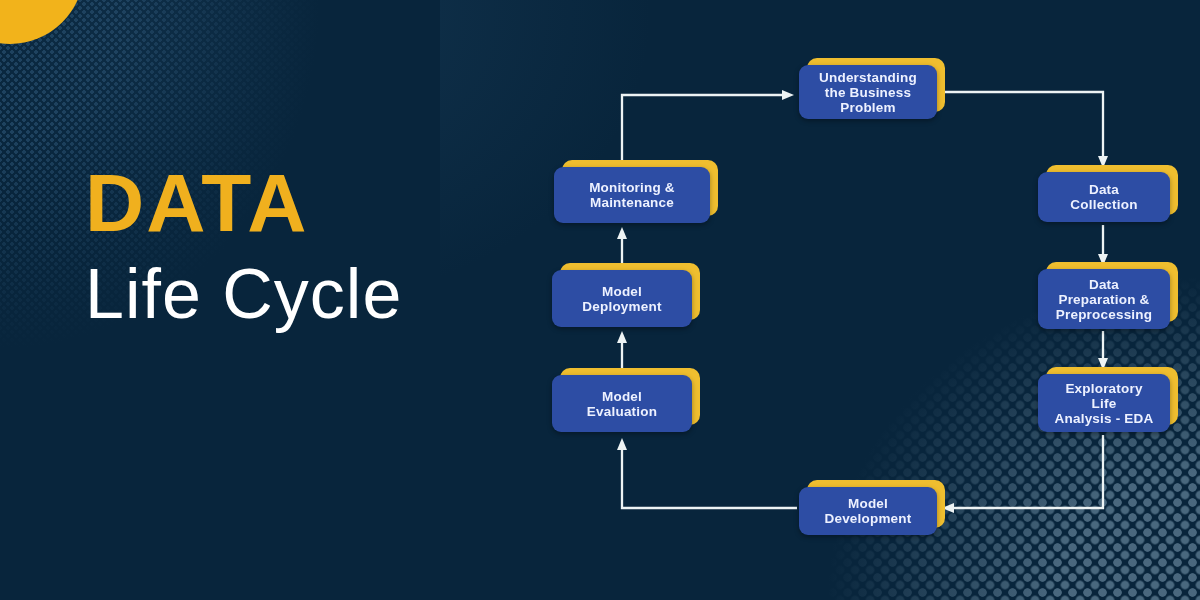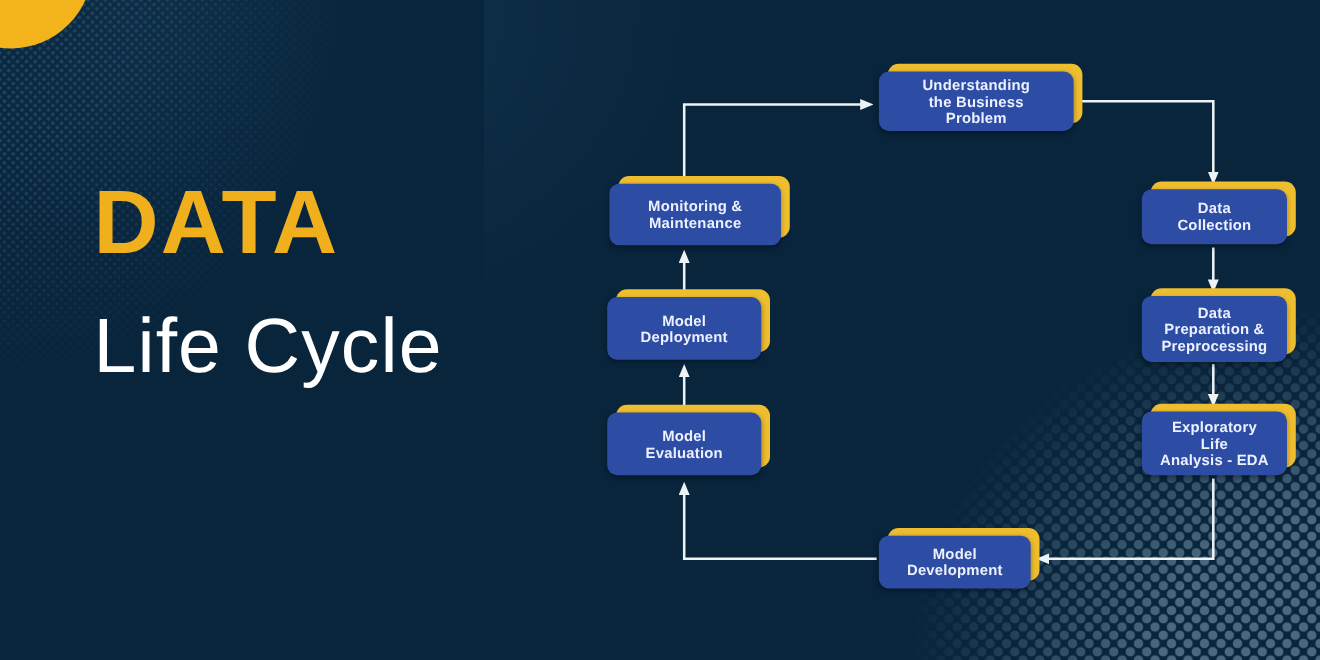--- a/index.html
+++ b/index.html
@@ -38,21 +38,21 @@
   }
 
   
   .title-block { position: absolute; left: 85px; top: 158px; z-index: 2; }
   .title-line {
     color: #F0B01E; font-size: 82px; font-weight: 800; letter-spacing: 2px;
     line-height: 90px; white-space: nowrap;
   }
   .subtitle-line {
     color: #FFFFFF; font-size: 70px; font-weight: 400; letter-spacing: 1px;
-    line-height: 92px; white-space: nowrap; margin-top: 20px;
+    line-height: 92px; white-space: nowrap;
   }
 
   
   .node { position: absolute; z-index: 3; }
   .node .accent {
     position: absolute; left: 0; top: 0; right: 0; bottom: 0;
     transform: translate(8px, -7px);
     background: #EFBE2F; border-radius: 10px;
   }
   .node .box {
@@ -94,21 +94,21 @@
       <path d="M939 92 L1103 92 L1103 158" marker-end="url(#arw)"></path>
       <path d="M1103 225 L1103 256" marker-end="url(#arw)"></path>
       <path d="M1103 331 L1103 360" marker-end="url(#arw)"></path>
       <path d="M1103 435 L1103 508 L952 508" marker-end="url(#arw)"></path>
       <path d="M797 508 L622 508 L622 448" marker-end="url(#arw)"></path>
       <path d="M622 372 L622 341" marker-end="url(#arw)"></path>
       <path d="M622 268 L622 237" marker-end="url(#arw)"></path>
     </g>
   </svg>
 
-  <div class="node" style="left:799px; top:65px; width:138px; height:54px;padding-left:39px;">
+  <div class="node" style="left:799px; top:65px; width:138px; height:54px;">
     <div class="accent"></div>
     <div class="box">
       <span class="node-label">Understanding
 the Business
 Problem</span>
     </div>
   </div>
 
   <div class="node" style="left:1038px; top:172px; width:132px; height:50px;">
     <div class="accent"></div>

